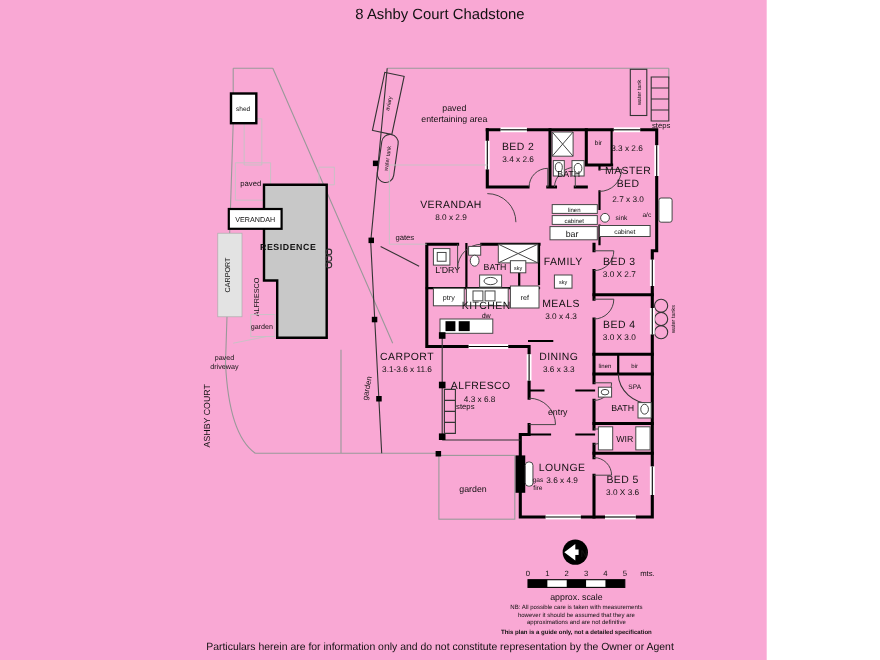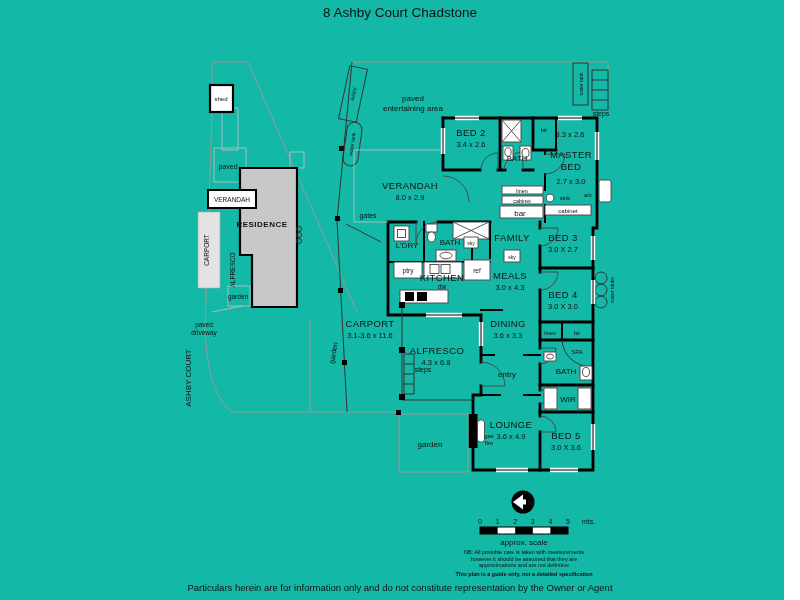--- a/index.html
+++ b/index.html
@@ -1,16 +1,16 @@
 <!DOCTYPE html>
 <html><head>
 <meta charset="utf-8">
 <style>
   html,body{margin:0;padding:0;background:#fff;}
-  .page{position:relative;width:784px;height:600px;background:#14b8a6;overflow:hidden;}
+  .page{position:relative;width:697px;height:600px;background:#f9a8d4;overflow:hidden;}
   svg{display:block;}
   .t{font-family:"Liberation Sans","DejaVu Sans",sans-serif;fill:#111;}
   .title{font-size:13.5px;}
   .n9{font-size:9.5px;letter-spacing:.4px;}
   .d7{font-size:7.5px;}
   .s8{font-size:8px;}
   .s7{font-size:7px;}
   .s65{font-size:6.5px;}
   .s6{font-size:6px;}
   .s55{font-size:5.5px;}

